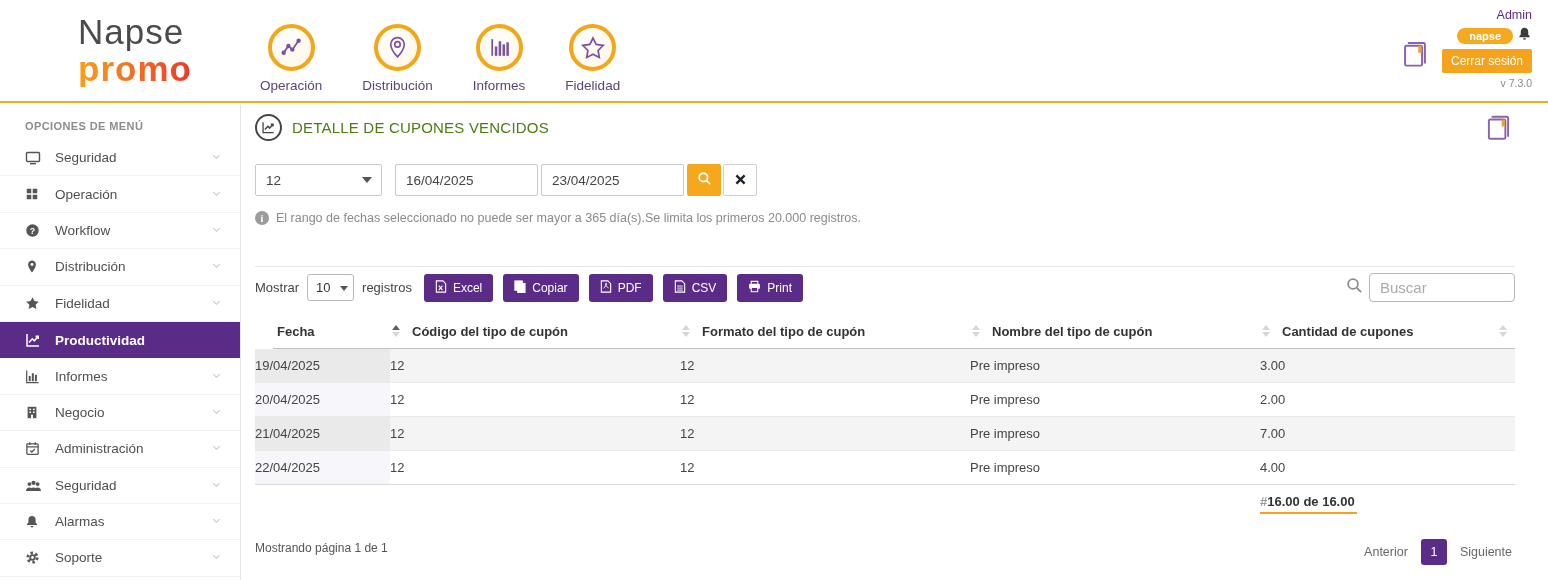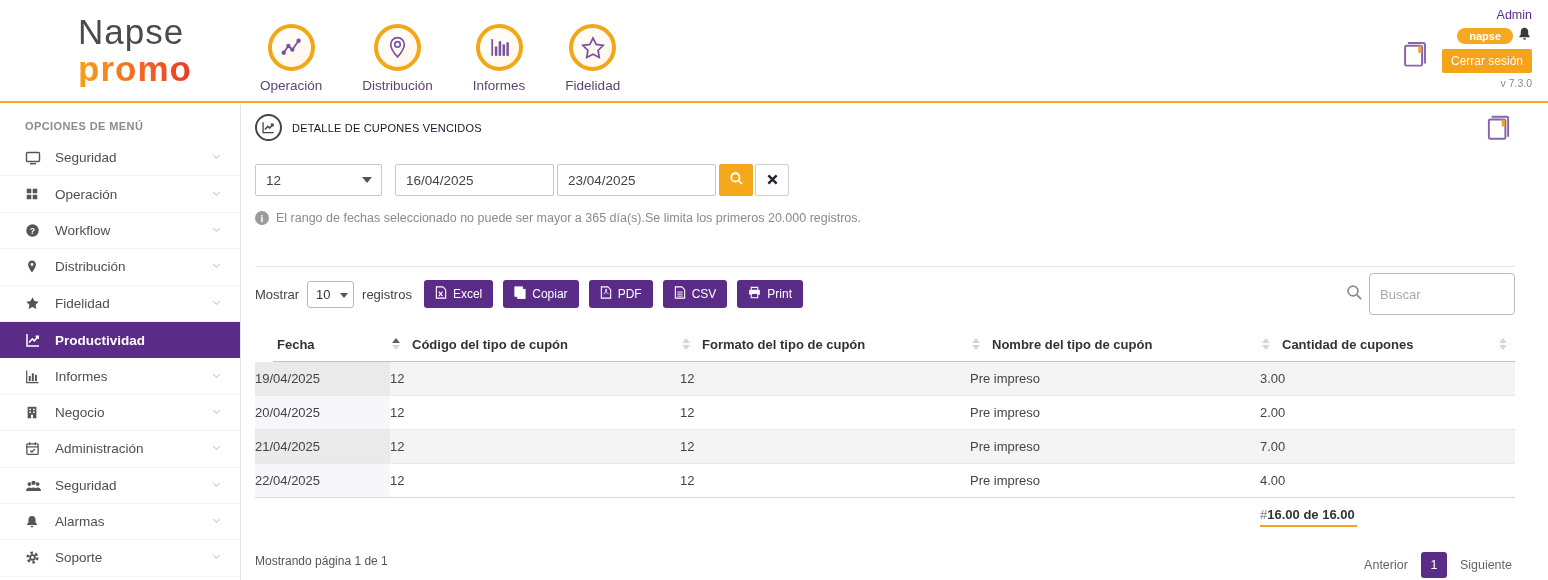--- a/index.html
+++ b/index.html
@@ -36,47 +36,47 @@
   .side-item .s-icon { width:19px; margin-right:11px; color:#555; display:flex; align-items:center; }
   .side-item .s-label { flex:1; }
   .side-item .s-chev { color:#c9c9c9; }
   .side-item.active { background:#5b2c87; color:#fff; border-bottom:none; font-weight:bold; }
   .side-item.active .s-icon { color:#fff; }
 
   
   .main { position:absolute; left:255px; top:105px; width:1260px; }
   .title-row { margin-top:9px; display:flex; align-items:center; gap:10px; }
   .title-circle { width:27px; height:27px; border-radius:50%; border:2px solid #454545; display:flex; align-items:center; justify-content:center; color:#454545; }
-  .page-title { font-size:11px; color:#0f172a; letter-spacing:.2px; }
+  .page-title { font-size:15px; color:#4d7c0f; letter-spacing:.2px; }
   .content-book { position:absolute; right:33px; top:112px; color:#8a63a8; }
 
   .filter-row { margin-top:23px; display:flex; align-items:stretch; height:32px; }
   .select-wrap { position:relative; width:127px; border:1px solid #c8c8c8; border-radius:2px; background:#fff; }
   .select-wrap select { appearance:none; -webkit-appearance:none; width:100%; height:100%; border:none; background:transparent; padding:0 24px 0 10px; font-size:13.5px; color:#444; font-family:inherit; }
   .select-chev { position:absolute; right:9px; top:12px; width:0; height:0; border-left:5px solid transparent; border-right:5px solid transparent; border-top:6px solid #555; pointer-events:none; }
-  .date-input { width:159px; border:1px solid #c8c8c8; border-radius:2px; padding:0 10px; font-size:13.5px; color:#444; font-family:inherit; }
+  .date-input { width:143px; border:1px solid #c8c8c8; border-radius:2px; padding:0 10px; font-size:13.5px; color:#444; font-family:inherit; }
   .gap13 { width:13px; } .gap3 { width:3px; } .gap1 { width:2px; }
   .search-btn { width:34px; background:#f5a81c; border:none; border-radius:2px; color:#fff; display:flex; align-items:center; justify-content:center; cursor:pointer; }
   .clear-btn { width:34px; background:#fff; border:1px solid #cfcfcf; border-radius:2px; color:#1f2430; display:flex; align-items:center; justify-content:center; cursor:pointer; }
 
   .info-row { margin-top:15px; display:flex; align-items:center; gap:7px; color:#8a8a8a; font-size:12.5px; }
   .info-ic { width:14px; height:14px; border-radius:50%; background:#9b9b9b; color:#fff; font-size:10px; font-weight:bold; display:flex; align-items:center; justify-content:center; font-family:"Liberation Serif", serif; }
 
   .divider { margin-top:41px; border-top:1px solid #e6e6e6; }
 
   .controls-row { margin-top:6px; display:flex; align-items:center; }
   .ctl-label { font-size:13px; color:#444; }
   .small-select-wrap { position:relative; width:47px; height:27px; margin:0 8px; border:1px solid #b9b9b9; border-radius:3px; background:#fff; }
   .small-select-wrap select { appearance:none; -webkit-appearance:none; width:100%; height:100%; border:none; background:transparent; padding:0 4px 0 8px; font-size:13px; color:#333; font-family:Liberation Sans, sans-serif; }
   .small-select-wrap .select-chev { right:5px; top:11px; border-left-width:4px; border-right-width:4px; border-top-width:5px; }
   .export-group { display:flex; gap:10px; margin-left:12px; }
   .export-btn { background:#5b2c87; color:#fff; border:none; border-radius:3px; height:28px; padding:0 11px; font-size:12px; display:flex; align-items:center; gap:6px; cursor:pointer; font-family:inherit; }
   .tbl-search { margin-left:auto; display:flex; align-items:center; gap:6px; }
   .tbl-search .mag { color:#8d8d8d; }
-  .tbl-search input { width:146px; height:42px; border:1px solid #b9b9b9; border-radius:4px; padding:0 10px; font-size:13px; color:#444; font-family:inherit; }
+  .tbl-search input { width:146px; height:29px; border:1px solid #b9b9b9; border-radius:4px; padding:0 10px; font-size:15px; color:#444; font-family:inherit; }
   .tbl-search input::placeholder { color:#aaa; }
 
   .tbl { margin-top:13px; width:1260px; }
   .tbl-grid { display:grid; grid-template-columns:135px 290px 290px 290px 1fr; }
   .tbl-head { border-bottom:1px solid #c2c2c2;margin-left:18px; }
   .th { position:relative; padding:9px 22px 9px 4px; font-size:13px; font-weight:bold; color:#333; }
   .sorter { position:absolute; right:8px; top:10px; display:flex; flex-direction:column; gap:2px; }
   .tri-up { width:0; height:0; border-left:4px solid transparent; border-right:4px solid transparent; border-bottom:5px solid #d6d6d6; }
   .tri-down { width:0; height:0; border-left:4px solid transparent; border-right:4px solid transparent; border-top:5px solid #d6d6d6; }
   .tri-up.on { border-bottom-color:#5e5e5e; }

